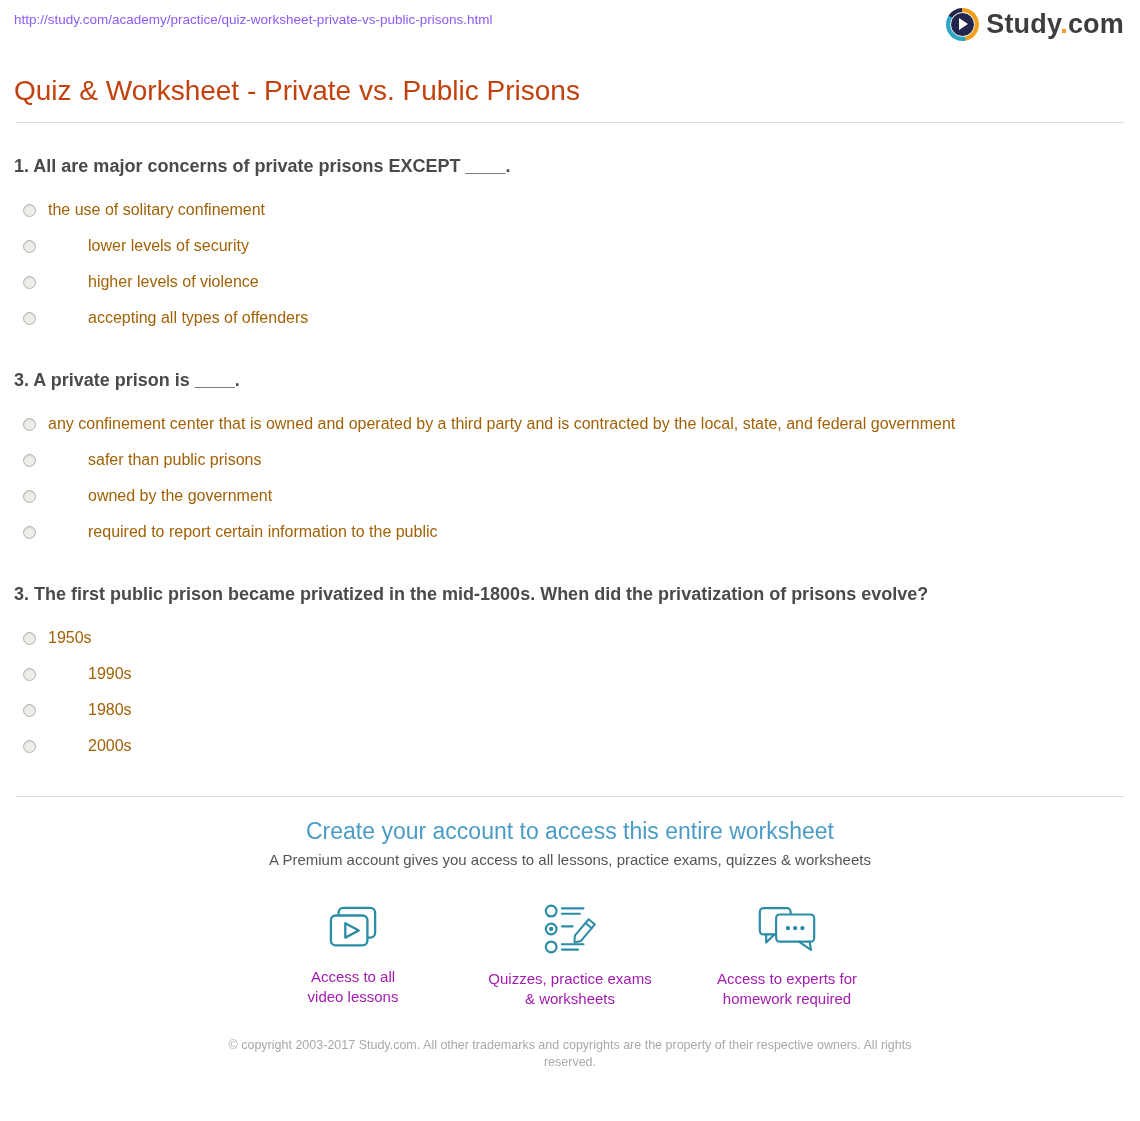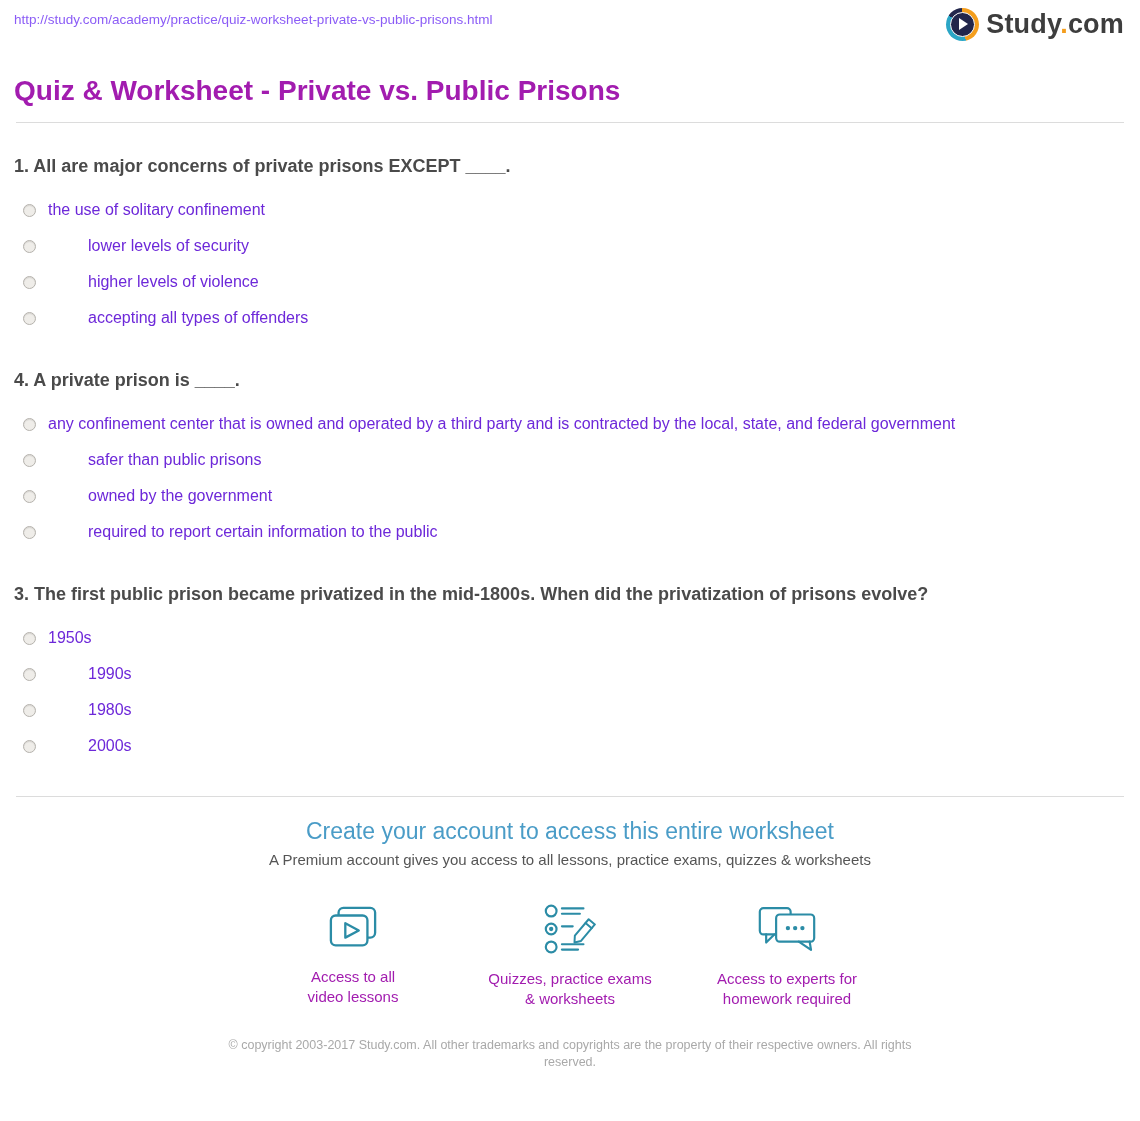--- a/index.html
+++ b/index.html
@@ -29,37 +29,37 @@
   .logo-mark .play {
     position: absolute; left: 13px; top: 10px; width: 0; height: 0;
     border-left: 9px solid #fff; border-top: 6.5px solid transparent; border-bottom: 6.5px solid transparent;
   }
   .logo-text { font-size: 27px; font-weight: 700; color: #3d3d3d; letter-spacing: 0.2px; }
   .logo-text .dot { color: #f49e1d; }
 
   
   h1.page-title {
     margin: 18px 14px 14px 14px;
-    font-size: 28px; font-weight: 700; color: #a21caf; line-height: 34px;
+    font-size: 28px; font-weight: 400; color: #c2410c; line-height: 34px;
   }
   hr.rule { border: none; border-top: 1px solid #dcdcdc; margin: 0 16px; }
 
   
   .question { margin: 0 14px; }
   .q-title { font-size: 18px; font-weight: 700; color: #4a4a4a; line-height: 21px; margin: 33px 0 0 0; }
   .q-title.later { margin-top: 43px; }
   .option { display: flex; align-items: center; margin-top: 24px; height: 18px; cursor: pointer; }
   .option + .option { margin-top: 18px; gap: 40px; }
   .radio {
     width: 11px; height: 11px; flex: none;
     border: 1px solid #b5b2ad; border-radius: 50%;
     background: #efede9; margin-left: 9px;
     box-shadow: inset 0 1px 1px rgba(0,0,0,0.10);
   }
-  .option-text { margin-left: 12px; font-size: 16px; color: #6d28d9; line-height: 18px; }
+  .option-text { margin-left: 12px; font-size: 16px; color: #a16207; line-height: 18px; }
 
   
   hr.rule2 { border: none; border-top: 1px solid #dcdcdc; margin: 41px 16px 0 16px; }
   .cta-headline { margin-top: 21px; text-align: center; font-size: 23px; font-weight: 400; color: #4a9cc7; line-height: 26px; }
   .cta-sub { margin-top: 7px; text-align: center; font-size: 15px; color: #555555; line-height: 18px; }
 
   
   .features { margin-top: 35px; display: flex; justify-content: center; }
   .feature { width: 217px; text-align: center; }
   .feature svg { display: inline-block; }
@@ -101,21 +101,21 @@
       <span class="radio"></span>
       <span class="option-text">higher levels of violence</span>
     </div>
     <div class="option">
       <span class="radio"></span>
       <span class="option-text">accepting all types of offenders</span>
     </div>
   </div>
 
   <div class="question">
-    <div class="q-title later">4. A private prison is ____.</div>
+    <div class="q-title later">3. A private prison is ____.</div>
     <div class="option">
       <span class="radio"></span>
       <span class="option-text">any confinement center that is owned and operated by a third party and is contracted by the local, state, and federal government</span>
     </div>
     <div class="option">
       <span class="radio"></span>
       <span class="option-text">safer than public prisons</span>
     </div>
     <div class="option">
       <span class="radio"></span>

